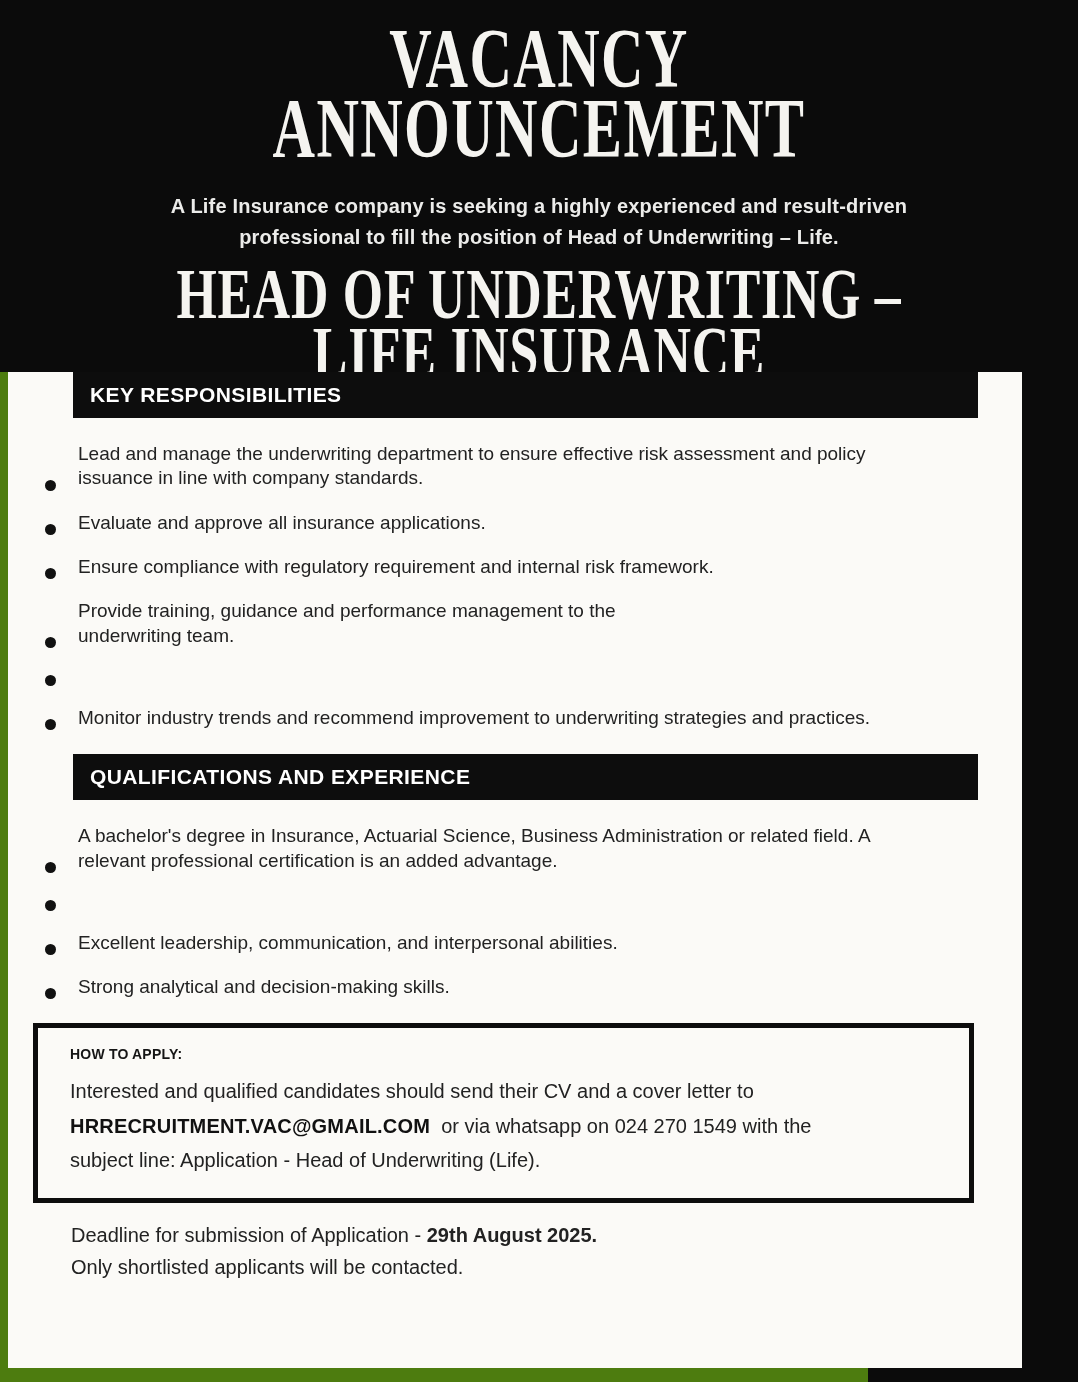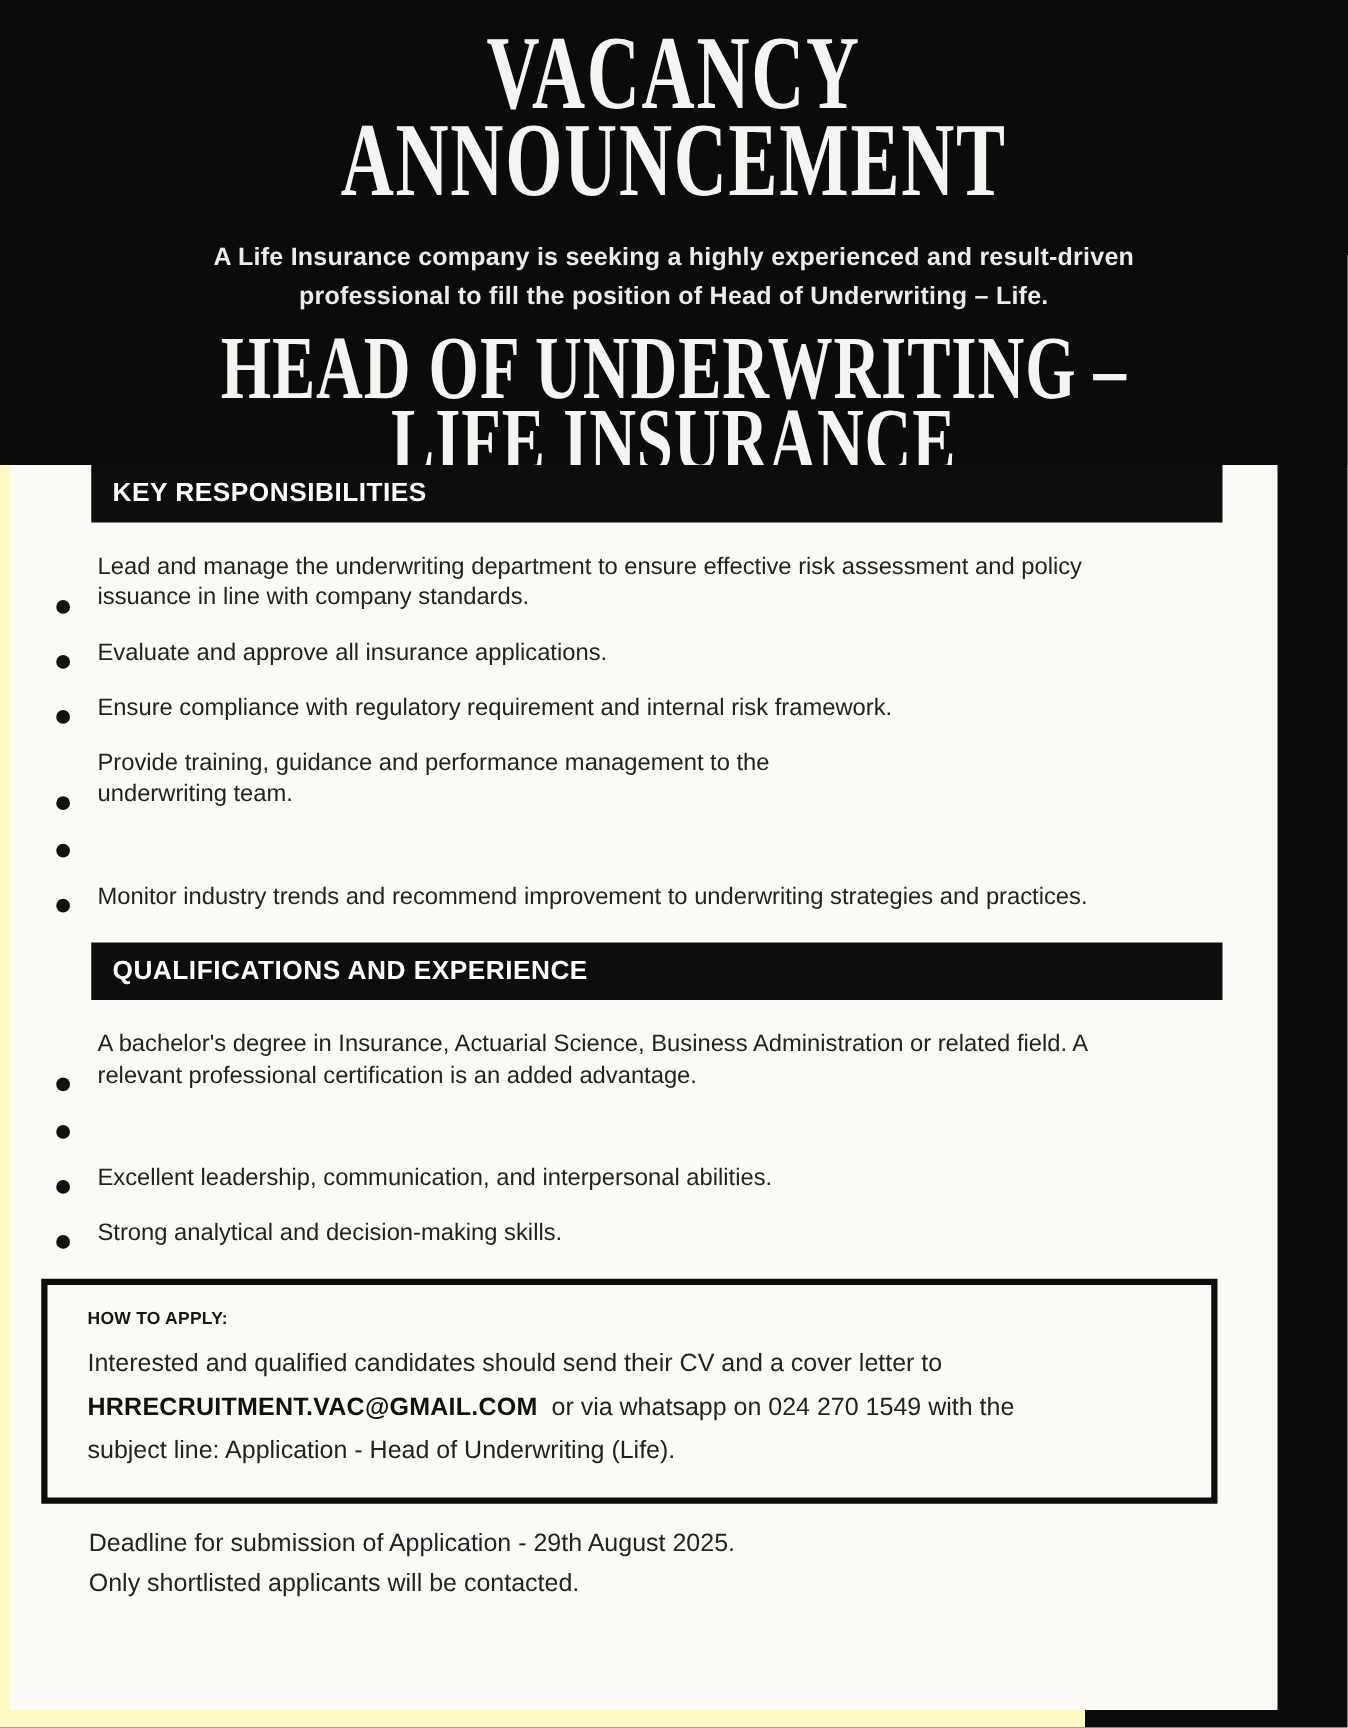--- a/index.html
+++ b/index.html
@@ -6,21 +6,21 @@
   html, body { width: 1078px; height: 1382px; }
   body {
     font-family: "Liberation Sans", "DejaVu Sans", sans-serif;
     background: #0b0b0b;
     overflow: hidden;
   }
   .page {
     position: relative;
     width: 868px;
     height: 1382px;
-    background: #fef9c3;
+    background: #4d7c0f;
   }
 
   
   .header {
     position: absolute;
     left: 0; top: 0;
     width: 1078px; height: 372px;
     background: #0b0b0b;
     color: #f3f2ee;
     text-align: center;
@@ -135,21 +135,21 @@
   
   .deadline-block {
     margin-top: 16px;
     margin-left: 63px;
     margin-right: 36px;
     font-size: 20px;
     line-height: 1.6;
     color: #222222;
   }
   .deadline-line { white-space: pre-wrap; }
-  .bold { font-weight: normal; }
+  .bold { font-weight: bold; }
 </style>
 </head>
 <body>
 
 <div class="page">
 
   <div class="header">
     <div class="main-title">VACANCY
 ANNOUNCEMENT</div>
     <div class="intro">A Life Insurance company is seeking a highly experienced and result-driven

